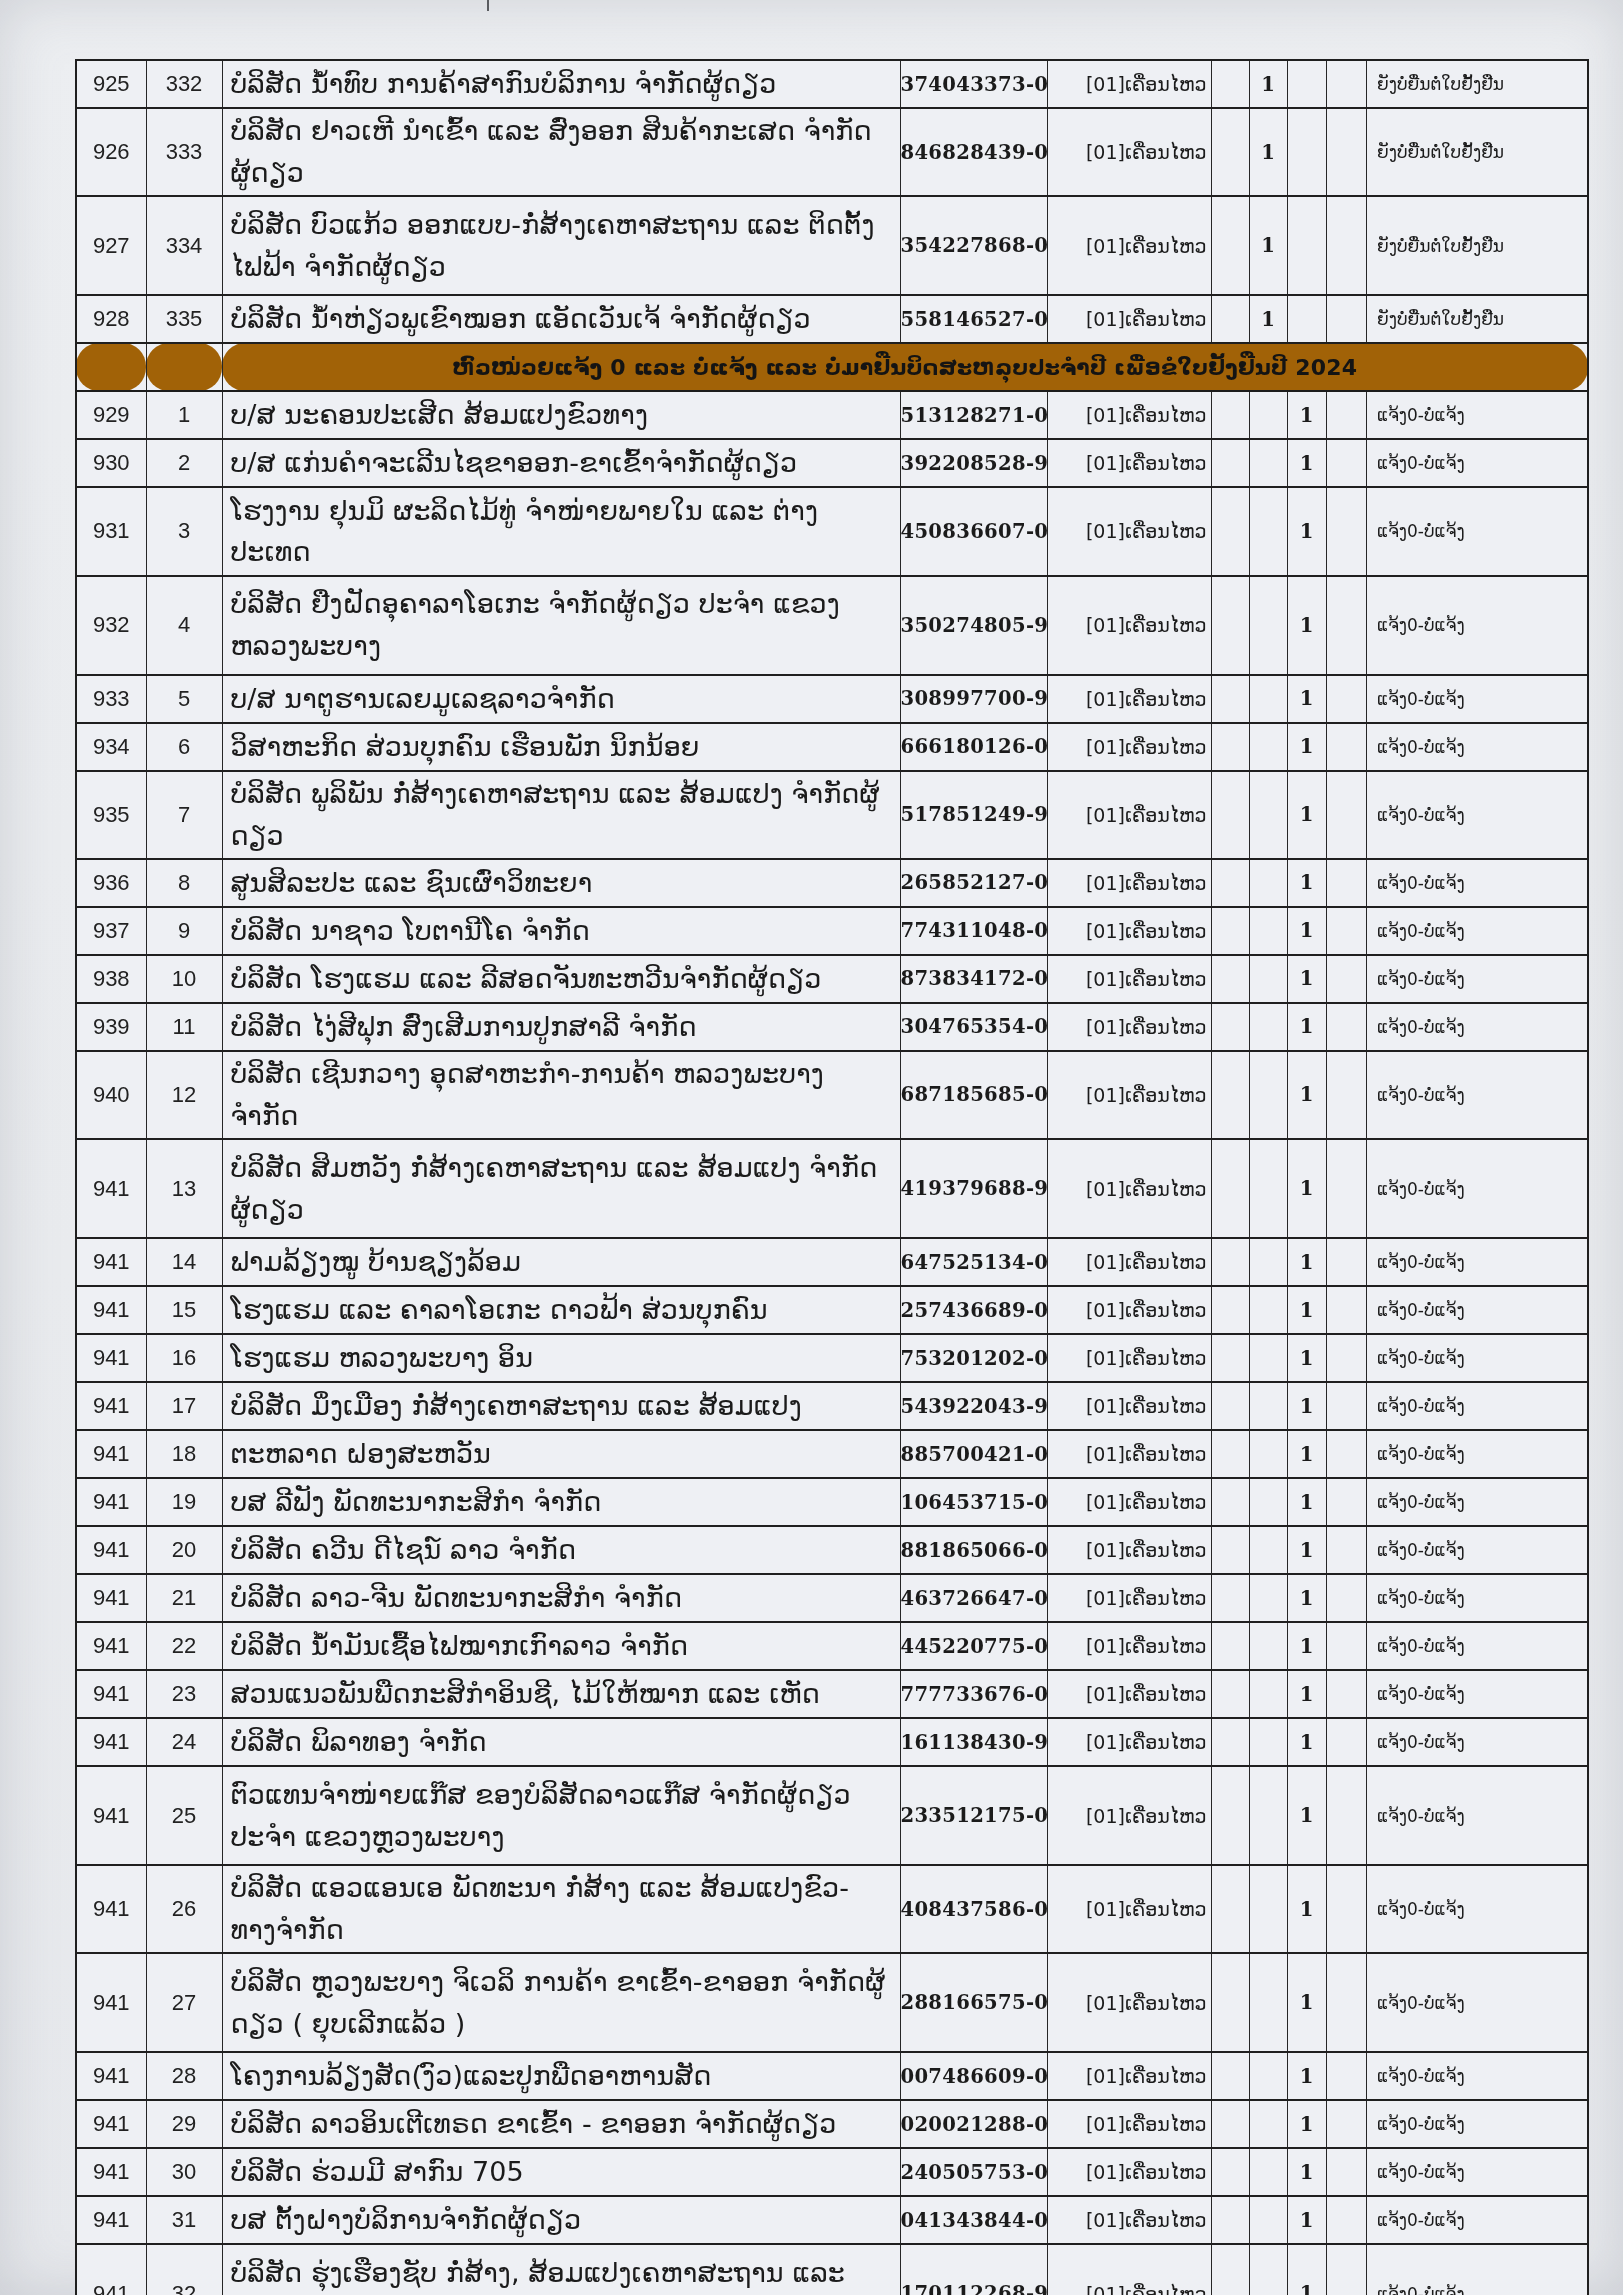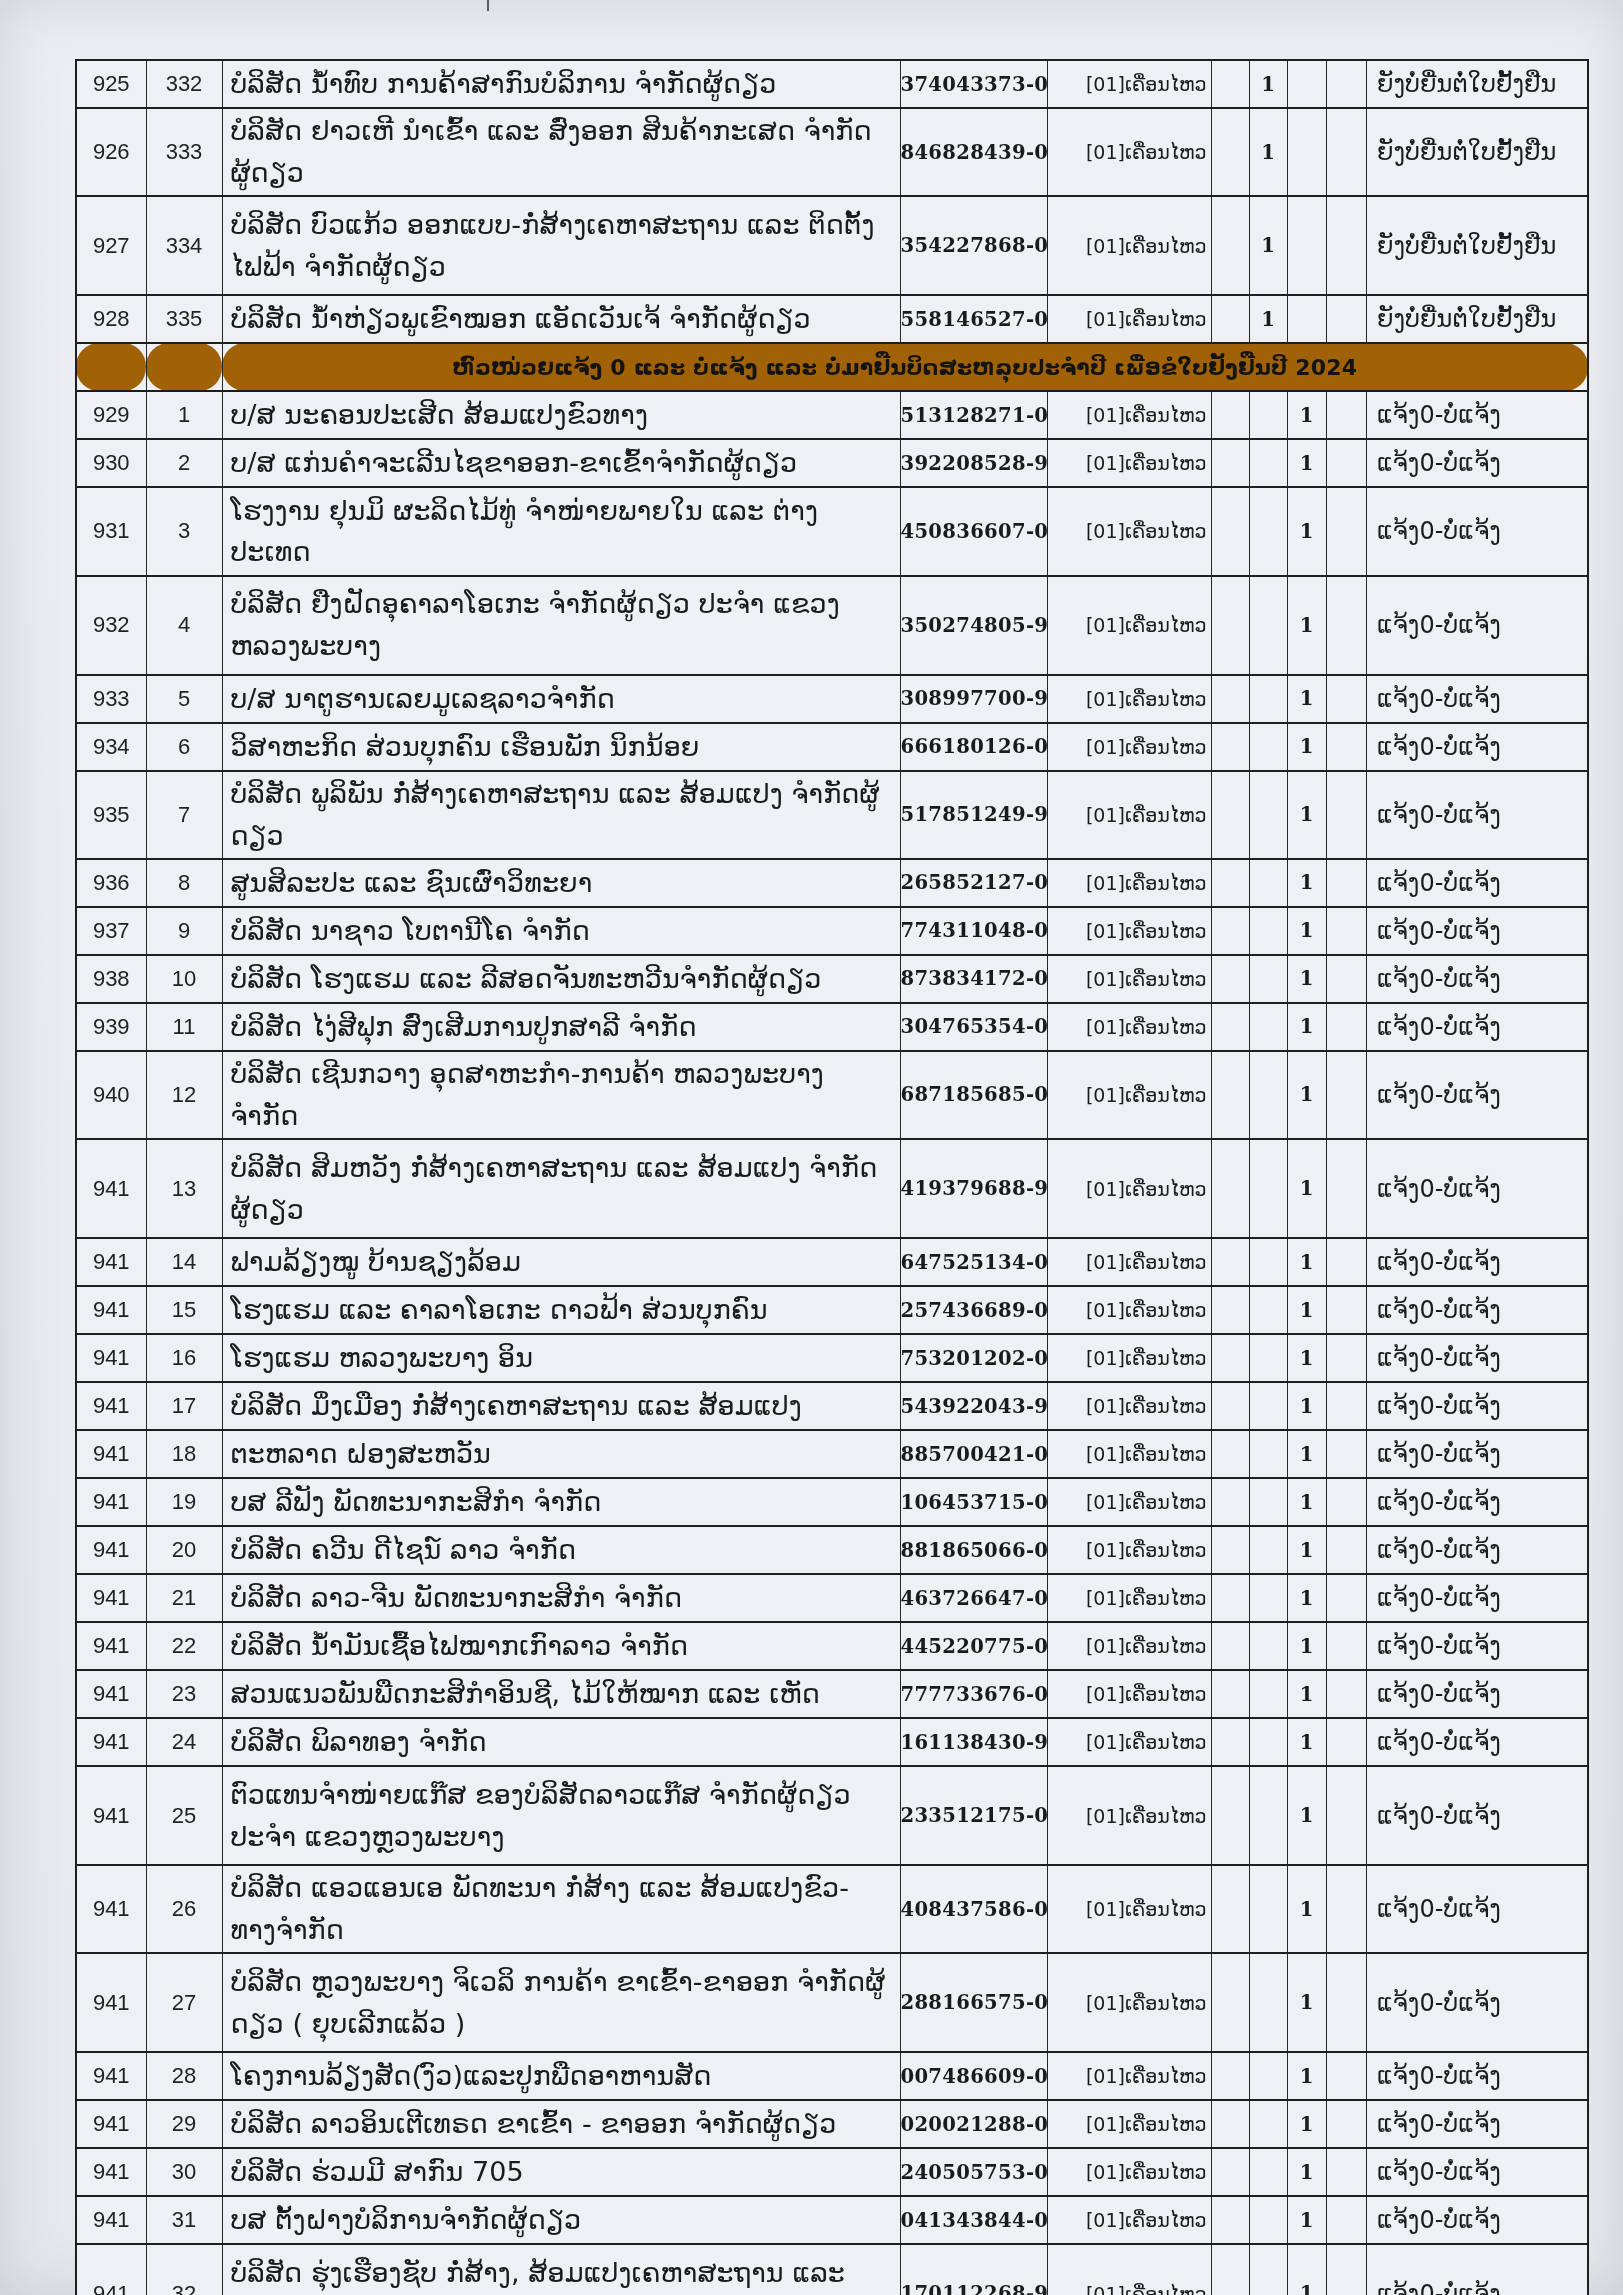--- a/index.html
+++ b/index.html
@@ -54,21 +54,21 @@
   }
   td.c-status{
     text-align:right;padding:0 3.9px;font-size:19px;white-space:nowrap;
   }
   td.c-mark{
     text-align:center;
     font-family:"DejaVu Serif","Liberation Serif",serif;
     font-weight:bold;font-size:19.6px;
   }
   td.c-result{
-    text-align:left;padding:0 3.9px 0 10.5px;font-size:24px;white-space:nowrap;
+    text-align:left;padding:0 3.9px 0 10.5px;font-size:17px;white-space:nowrap;
   }
   tr.break-row{height:48px;}
   tr.break-row td{
     background:#a16207;
     border-top:2.6px solid #1c1c1c;
     border-bottom:2.6px solid #1c1c1c;
     border-radius:23px;
   }
   td.break-label{
     text-align:center;font-size:22px;font-weight:600;color:#141414;

